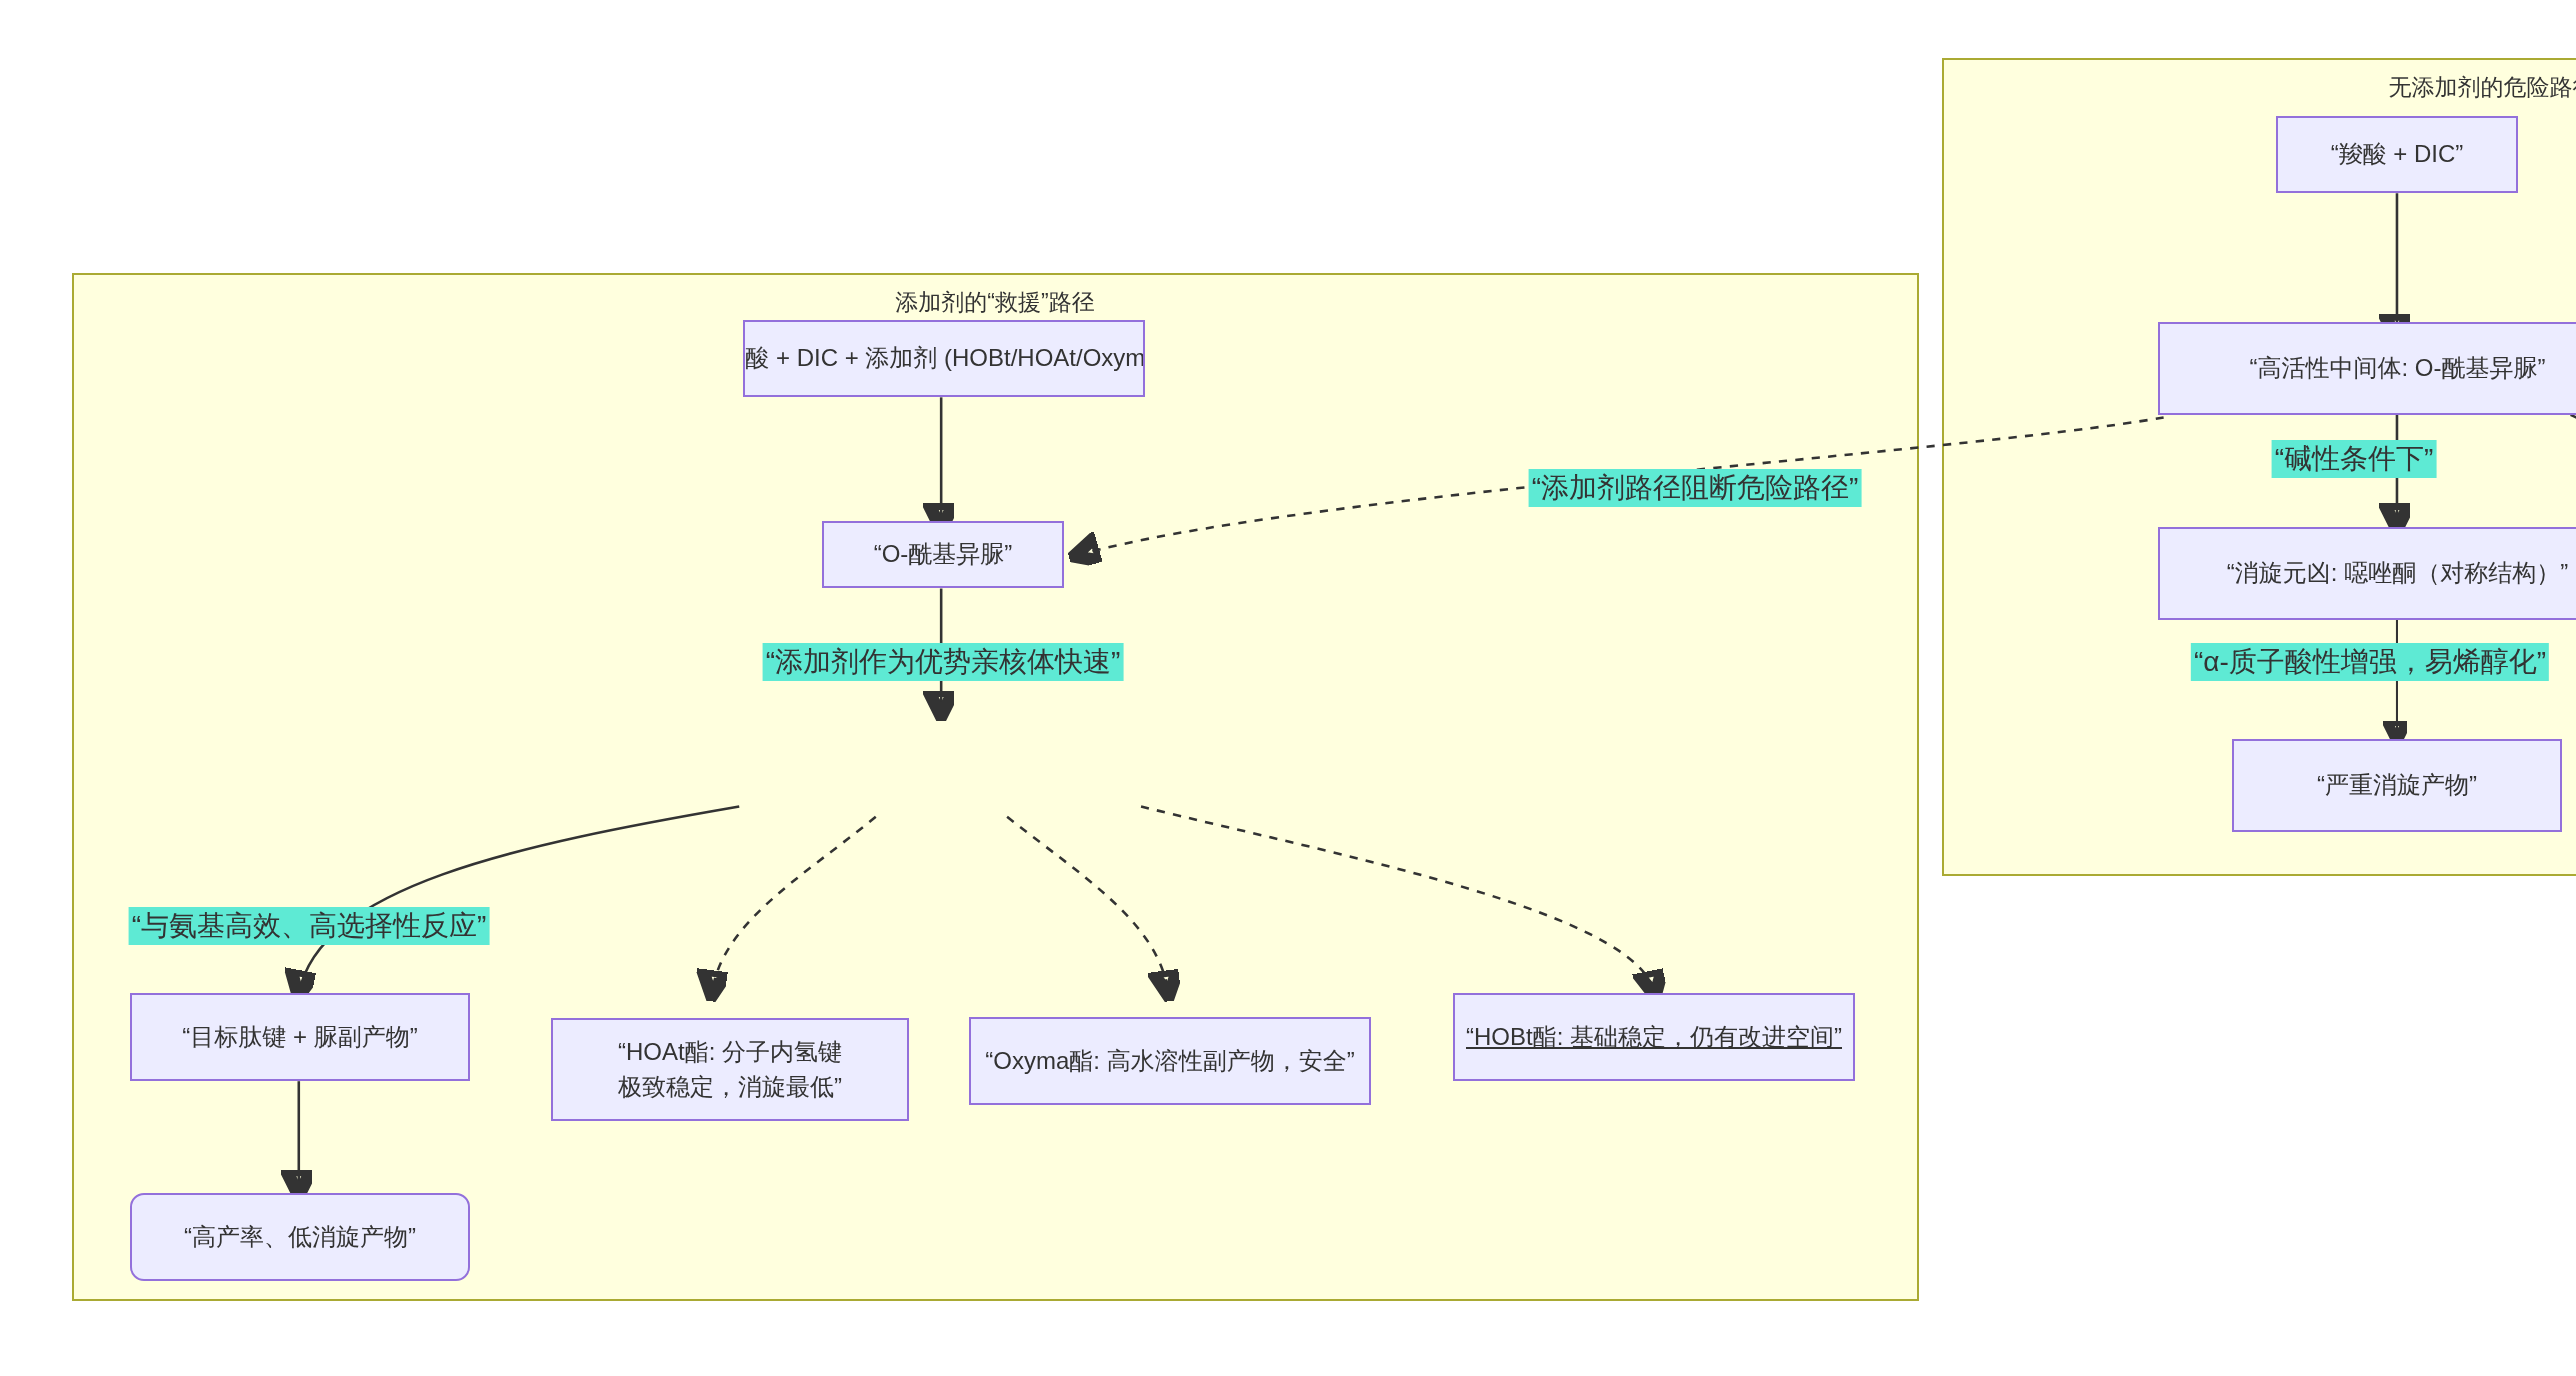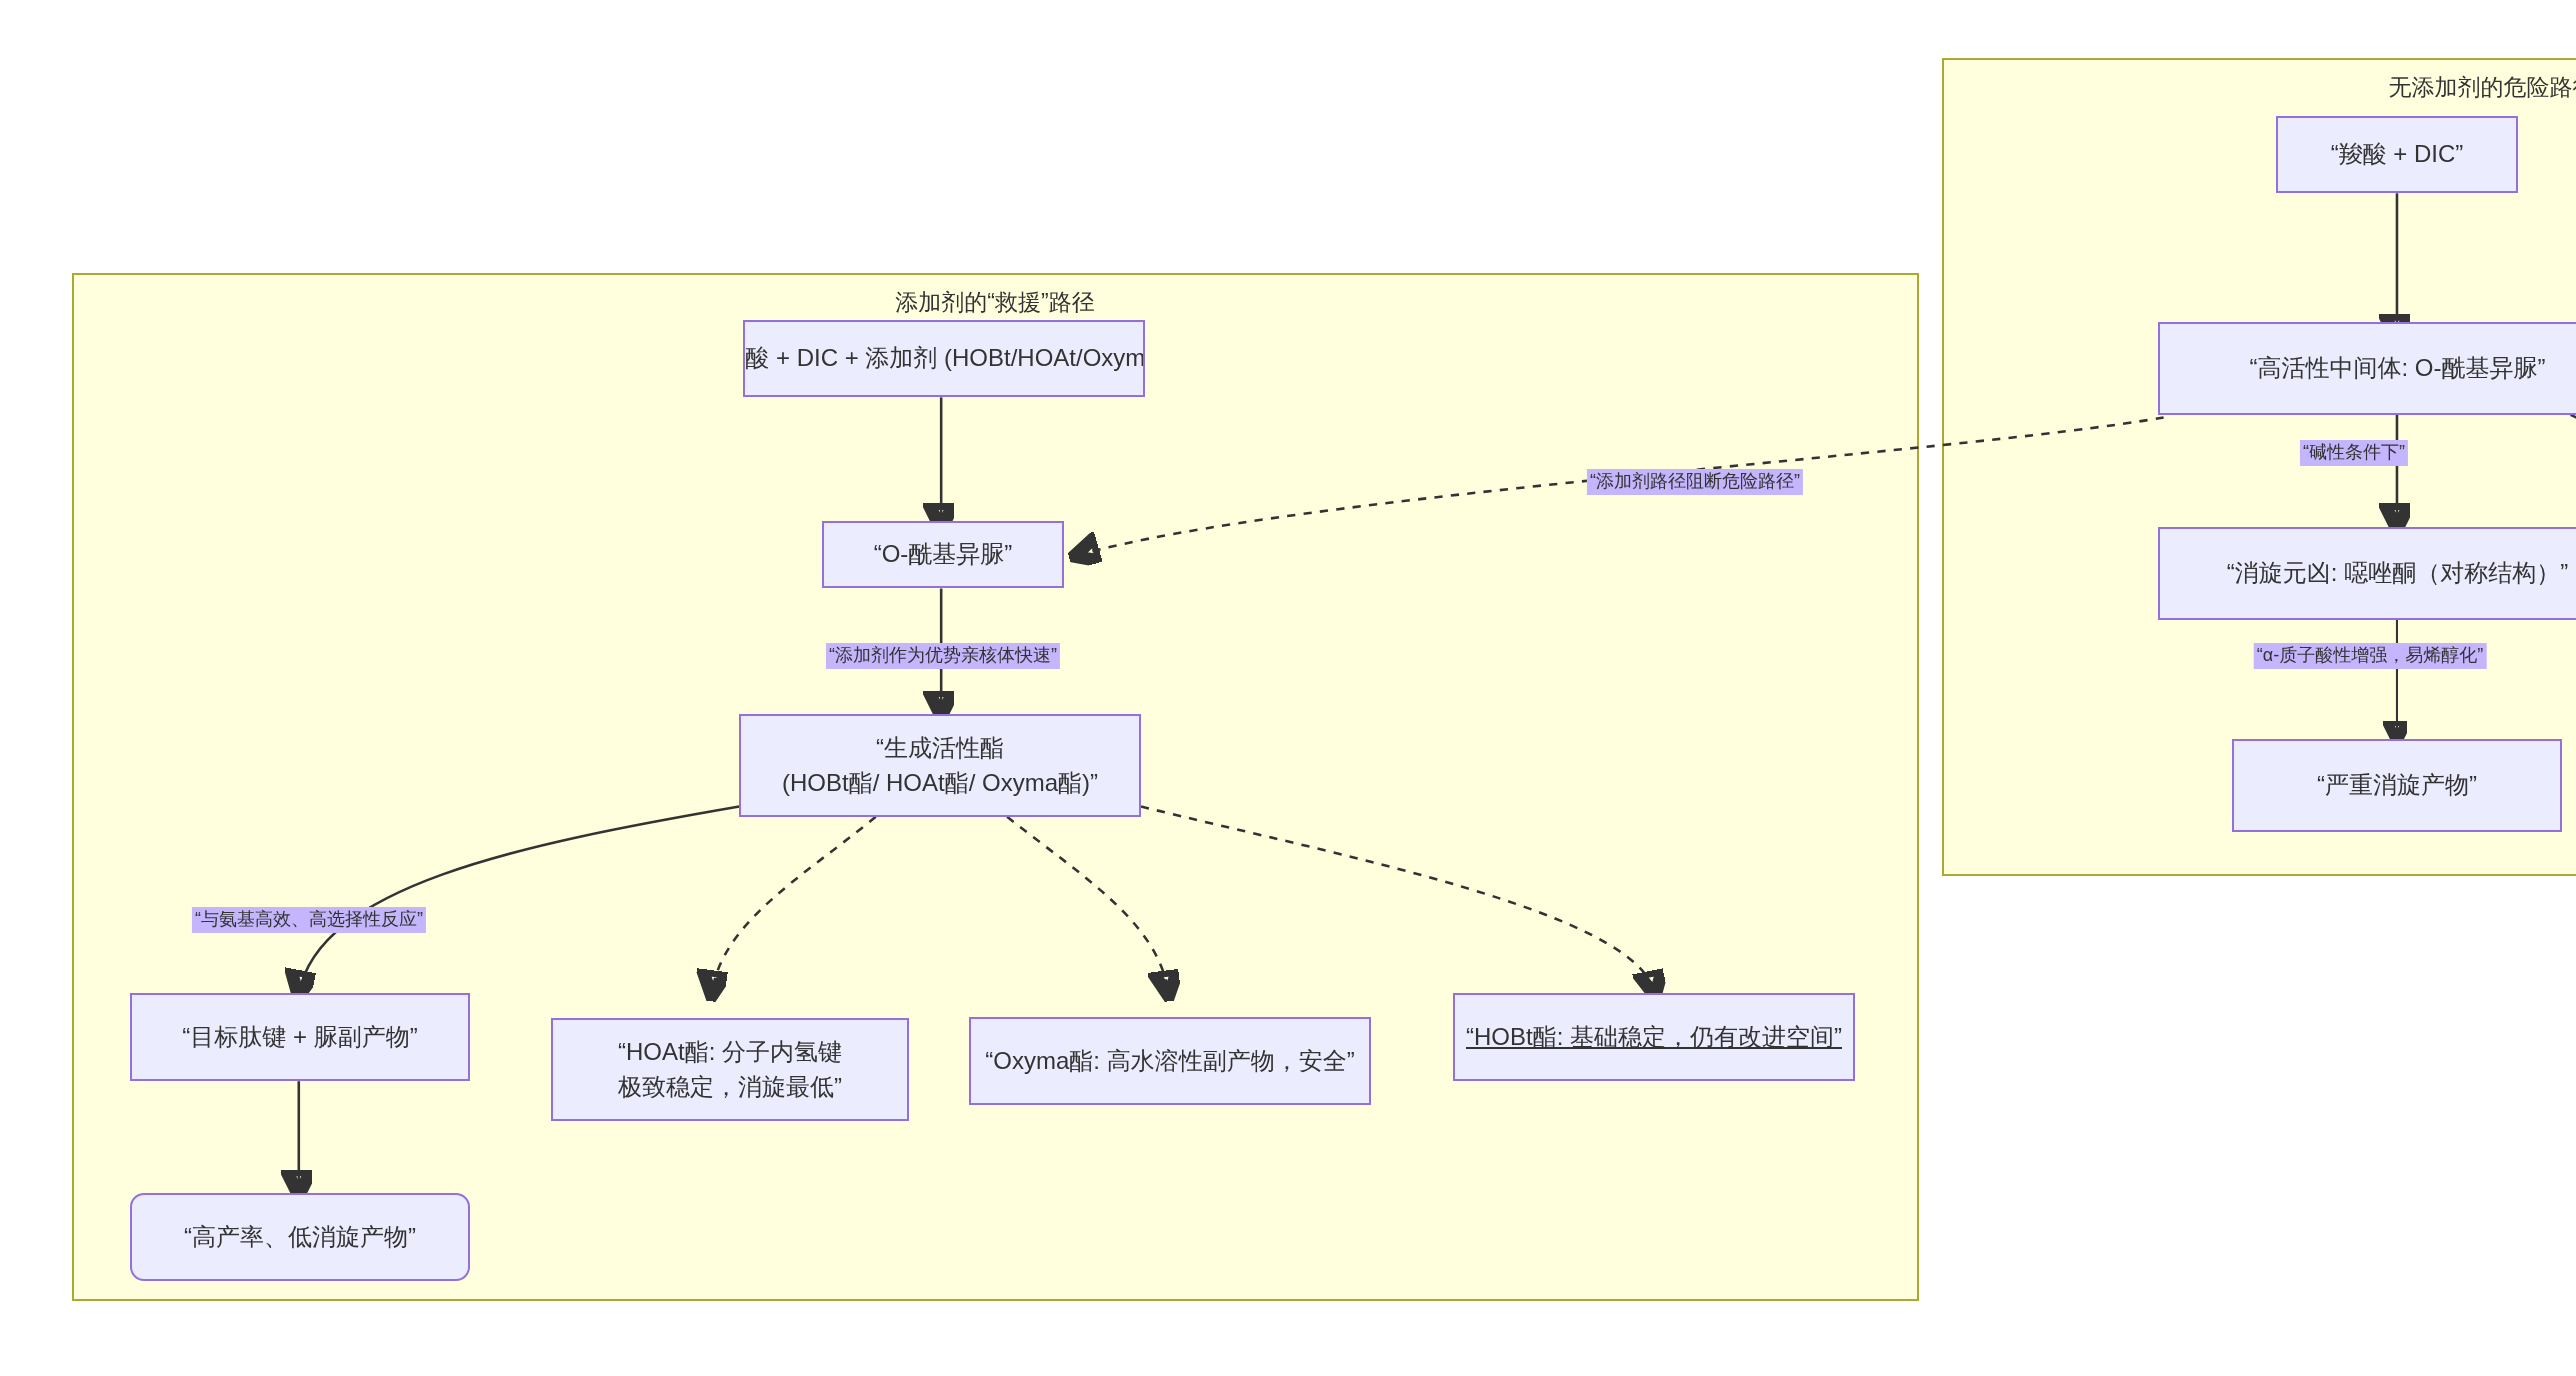--- a/index.html
+++ b/index.html
@@ -9,21 +9,21 @@
   .subgraph{position:absolute;background:#ffffde;border:2.1px solid #aaaa33;box-sizing:border-box;}
   .subgraph-title{position:absolute;text-align:center;font-size:23px;color:#333333;
     white-space:nowrap;transform:translateX(-50%);}
 
   .node{position:absolute;background:#ececff;border:2.1px solid #9370db;box-sizing:border-box;
     display:flex;align-items:center;justify-content:center;text-align:right;
     font-size:24px;color:#333333;line-height:1.45;overflow:hidden;}
   .node .nodetxt{white-space:nowrap;}
   .node.multiline .nodetxt{white-space:pre;}
 
-  .edge-label{position:absolute;background:#c4b5fd;color:#333333;font-size:18px;
+  .edge-label{position:absolute;background:#5eead4;color:#333333;font-size:28px;
     white-space:nowrap;padding:2.1px 3.1px;transform:translateX(-50%);line-height:1.2;}
 
   svg.edges{position:absolute;left:0;top:0;width:3112px;height:1377px;overflow:visible;
     pointer-events:none;}
   svg.edges path{fill:none;stroke:#333333;stroke-width:5;}
   svg.edges path.dotted{stroke-dasharray:16 16;stroke-width:5;}
   svg.edges path.thin{stroke-width:4;}
 </style>
 </head>
 <body>
@@ -88,24 +88,20 @@
   </div>
 
   <div class="node" style="left:743px;top:320px;width:402px;height:77px;">
     <span class="nodetxt">“羧酸 + DIC + 添加剂 (HOBt/HOAt/Oxyma)”</span>
   </div>
 
   <div class="node" style="left:822px;top:521px;width:242px;height:67px;">
     <span class="nodetxt">“O-酰基异脲”</span>
   </div>
 
-  <div class="node multiline" style="left:739px;top:714px;width:402px;height:103px;flex-direction:column;">
-    <span class="nodetxt">“生成活性酯</span>
-    <span class="nodetxt">(HOBt酯/ HOAt酯/ Oxyma酯)”</span>
-  </div>
 
   <div class="node" style="left:130px;top:993px;width:340px;height:88px;">
     <span class="nodetxt">“目标肽键 + 脲副产物”</span>
   </div>
 
   <div class="node" style="left:130px;top:1193px;width:340px;height:88px;border-radius:14px;">
     <span class="nodetxt">“高产率、低消旋产物”</span>
   </div>
 
   <div class="node multiline" style="left:551px;top:1018px;width:358px;height:103px;">

